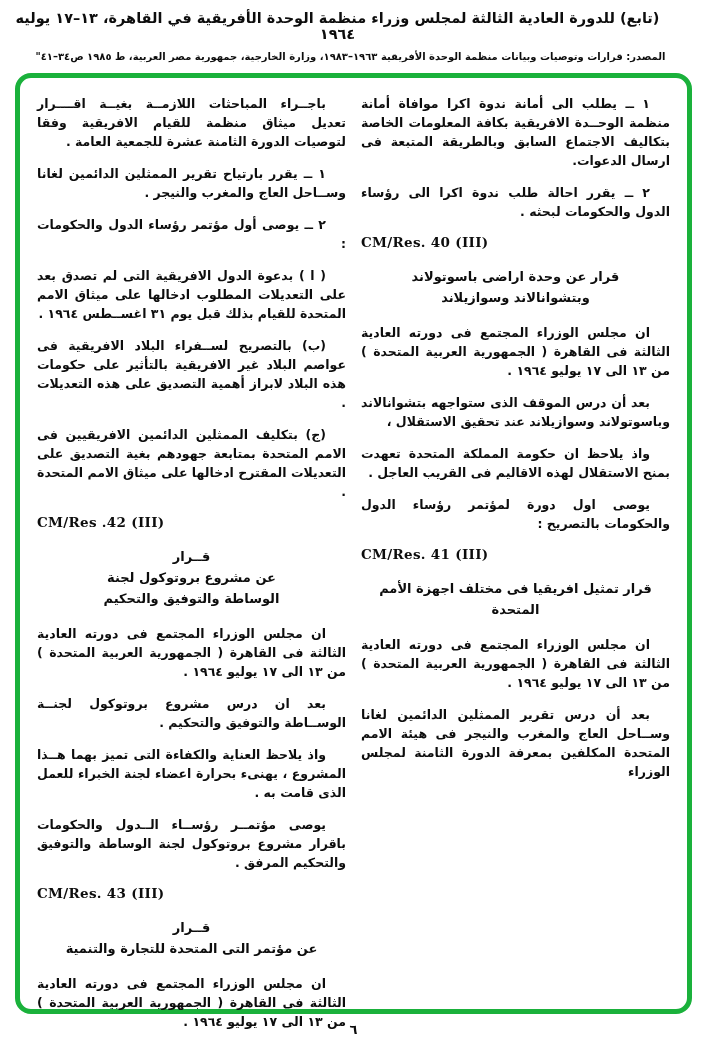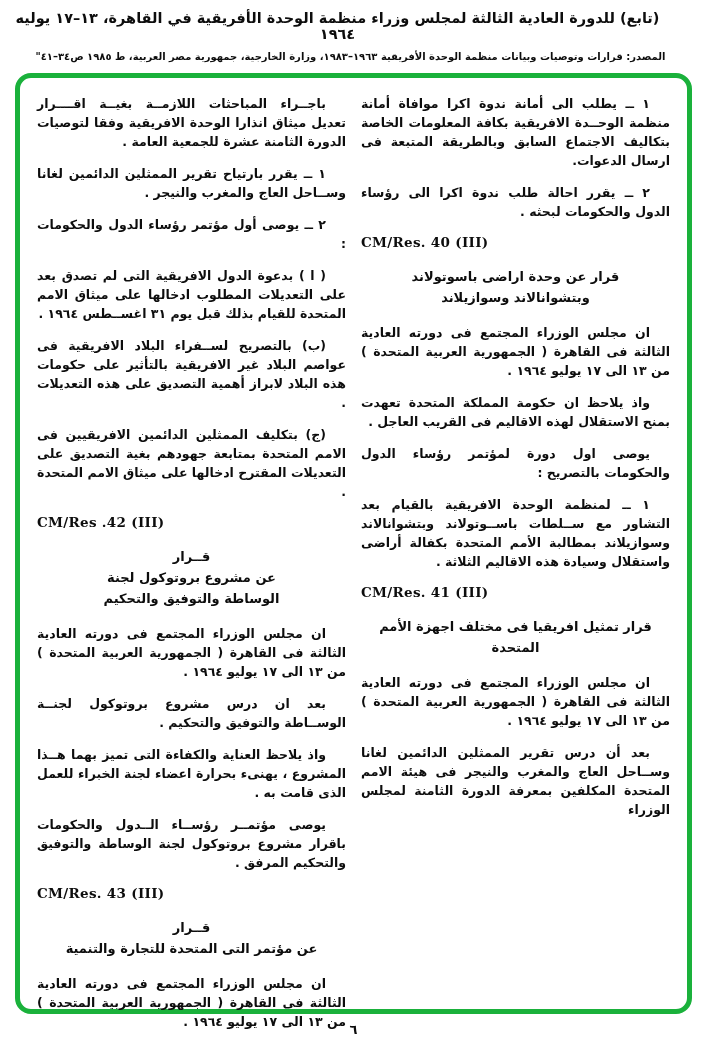--- a/index.html
+++ b/index.html
@@ -47,32 +47,32 @@
   <div class="columns">
     <div class="col">
         <div class="blk paragraph">١ ــ يطلب الى أمانة ندوة اكرا موافاة أمانة منظمة الوحــدة الافريقية بكافة المعلومات الخاصة بتكاليف الاجتماع السابق وبالطريقة المتبعة فى ارسال الدعوات.</div>
         <div class="blk paragraph">٢ ــ يقرر احالة طلب ندوة اكرا الى رؤساء الدول والحكومات لبحثه .</div>
         <div class="blk code-ref">CM/Res. 40 (III)</div>
         <div class="blk heading">
           <div>قرار عن وحدة اراضى باسوتولاند</div>
           <div>وبتشوانالاند وسوازيلاند</div>
         </div>
         <div class="blk paragraph">ان مجلس الوزراء المجتمع فى دورته العادية الثالثة فى القاهرة ( الجمهورية العربية المتحدة ) من ١٣ الى ١٧ يوليو ١٩٦٤ .</div>
+        <div class="blk paragraph">بعد أن درس الموقف الذى ستواجهه بتشوانالاند وباسوتولاند وسوازيلاند عند تحقيق الاستقلال ،</div>
         <div class="blk paragraph">واذ يلاحظ ان حكومة المملكة المتحدة تعهدت بمنح الاستقلال لهذه الاقاليم فى القريب العاجل .</div>
         <div class="blk paragraph">يوصى اول دورة لمؤتمر رؤساء الدول والحكومات بالتصريح :</div>
-        <div class="blk paragraph">١ ــ لمنظمة الوحدة الافريقية بالقيام بعد التشاور مع ســلطات باســوتولاند وبتشوانالاند وسوازيلاند بمطالبة الأمم المتحدة بكفالة أراضى واستقلال وسيادة هذه الاقاليم الثلاثة .</div>
         <div class="blk code-ref">CM/Res. 41 (III)</div>
         <div class="blk heading">
           <div>قرار تمثيل افريقيا فى مختلف اجهزة الأمم المتحدة</div>
         </div>
         <div class="blk paragraph">ان مجلس الوزراء المجتمع فى دورته العادية الثالثة فى القاهرة ( الجمهورية العربية المتحدة ) من ١٣ الى ١٧ يوليو ١٩٦٤ .</div>
         <div class="blk paragraph">بعد أن درس تقرير الممثلين الدائمين لغانا وســاحل العاج والمغرب والنيجر فى هيئة الامم المتحدة المكلفين بمعرفة الدورة الثامنة لمجلس الوزراء</div>
       </div>
     <div class="col">
-        <div class="blk paragraph">باجــراء المباحثات اللازمــة بغيــة اقــــرار تعديل ميثاق انذارا الوحدة الافريقية وفقا لتوصيات الدورة الثامنة عشرة للجمعية العامة .</div>
+        <div class="blk paragraph">باجــراء المباحثات اللازمــة بغيــة اقــــرار تعديل ميثاق منظمة للقيام الافريقية وفقا لتوصيات الدورة الثامنة عشرة للجمعية العامة .</div>
         <div class="blk paragraph">١ ــ يقرر بارتياح تقرير الممثلين الدائمين لغانا وســاحل العاج والمغرب والنيجر .</div>
         <div class="blk paragraph">٢ ــ يوصى أول مؤتمر رؤساء الدول والحكومات :</div>
         <div class="blk paragraph">( ا ) بدعوة الدول الافريقية التى لم تصدق بعد على التعديلات المطلوب ادخالها على ميثاق الامم المتحدة للقيام بذلك قبل يوم ٣١ اغســطس ١٩٦٤ .</div>
         <div class="blk paragraph">(ب) بالتصريح لســفراء البلاد الافريقية فى عواصم البلاد غير الافريقية بالتأثير على حكومات هذه البلاد لابراز أهمية التصديق على هذه التعديلات .</div>
         <div class="blk paragraph">(ج) بتكليف الممثلين الدائمين الافريقيين فى الامم المتحدة بمتابعة جهودهم بغية التصديق على التعديلات المقترح ادخالها على ميثاق الامم المتحدة .</div>
         <div class="blk code-ref">CM/Res .42 (III)</div>
         <div class="blk heading">
           <div>قــرار</div>
           <div>عن مشروع بروتوكول لجنة</div>
           <div>الوساطة والتوفيق والتحكيم</div>

